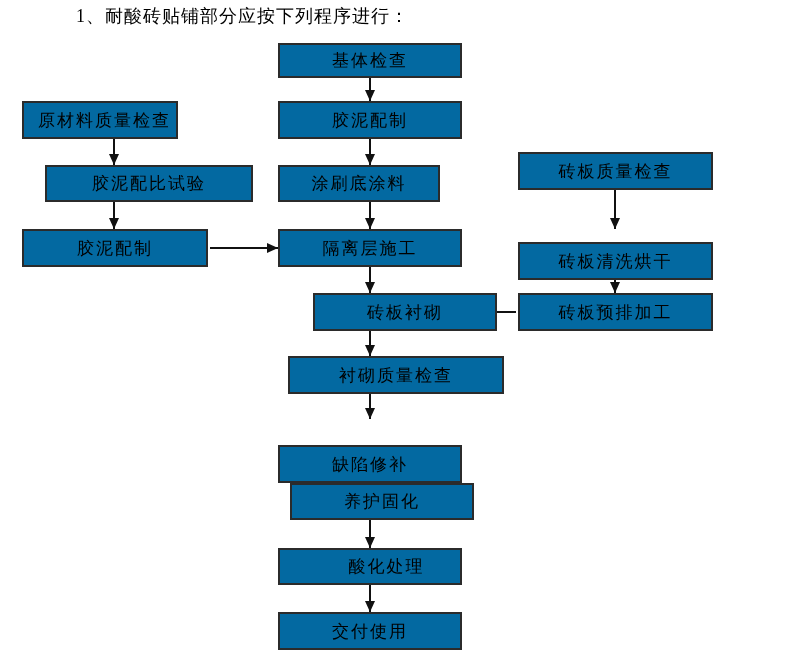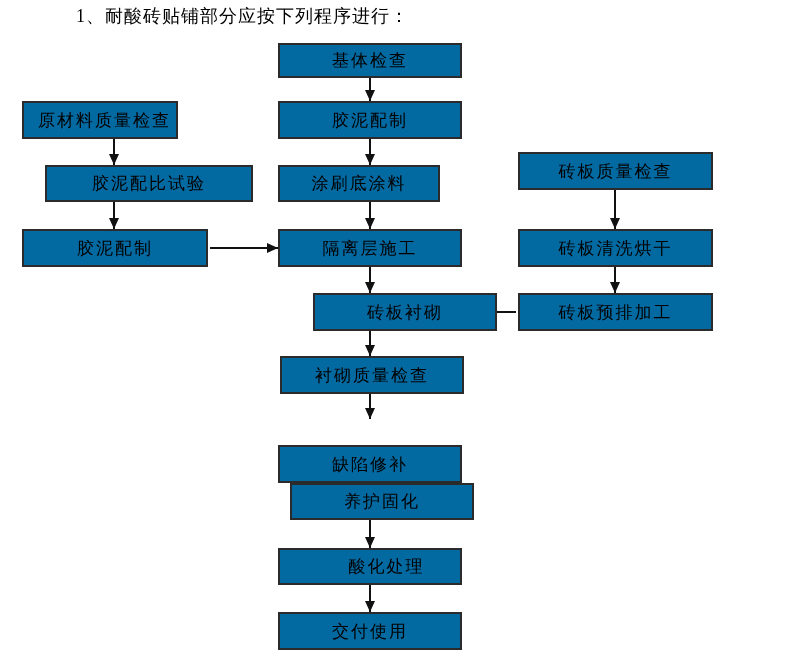--- a/index.html
+++ b/index.html
@@ -40,32 +40,32 @@
     width: 797px;
     height: 660px;
     pointer-events: none;
   }
   
   #n-c0 { left: 278px; top: 43px;  width: 184px; height: 35px; }
   #n-c1 { left: 278px; top: 101px; width: 184px; height: 38px; }
   #n-c2 { left: 278px; top: 165px; width: 162px; height: 37px; }
   #n-c3 { left: 278px; top: 229px; width: 184px; height: 38px; }
   #n-c4 { left: 278px; top: 293px; width: 184px; height: 38px; margin-left: 35px; }
-  #n-c5 { left: 280px; top: 356px; width: 184px; height: 38px; }
+  #n-c5 { left: 288px; top: 356px; width: 216px; height: 38px; }
   #n-c6 { left: 278px; top: 419px; width: 184px; height: 38px; margin-top: 26px; }
   #n-c7 { left: 278px; top: 483px; width: 184px; height: 37px; margin-left: 12px; }
   #n-c8 { left: 278px; top: 548px; width: 184px; height: 37px; padding-left: 33px; }
   #n-c9 { left: 278px; top: 612px; width: 184px; height: 38px; text-align: center; }
   
   #n-l0 { left: 22px; top: 101px; width: 156px; height: 38px; padding-left: 9px; }
   #n-l1 { left: 22px; top: 165px; width: 208px; height: 37px; margin-left: 23px; }
   #n-l2 { left: 22px; top: 229px; width: 186px; height: 38px; }
   
   #n-r0 { left: 518px; top: 152px; width: 195px; height: 38px; }
-  #n-r1 { left: 518px; top: 229px; width: 195px; height: 38px; }
+  #n-r1 { left: 518px; top: 242px; width: 195px; height: 38px; }
   #n-r2 { left: 518px; top: 293px; width: 195px; height: 38px; }
 </style>
 </head>
 <body>
 
 <div class="canvas">
 
   <div class="doc-title">1、耐酸砖贴铺部分应按下列程序进行：</div>
 
   <svg class="arrows" width="797" height="660" viewBox="0 0 797 660" xmlns="http://www.w3.org/2000/svg">

